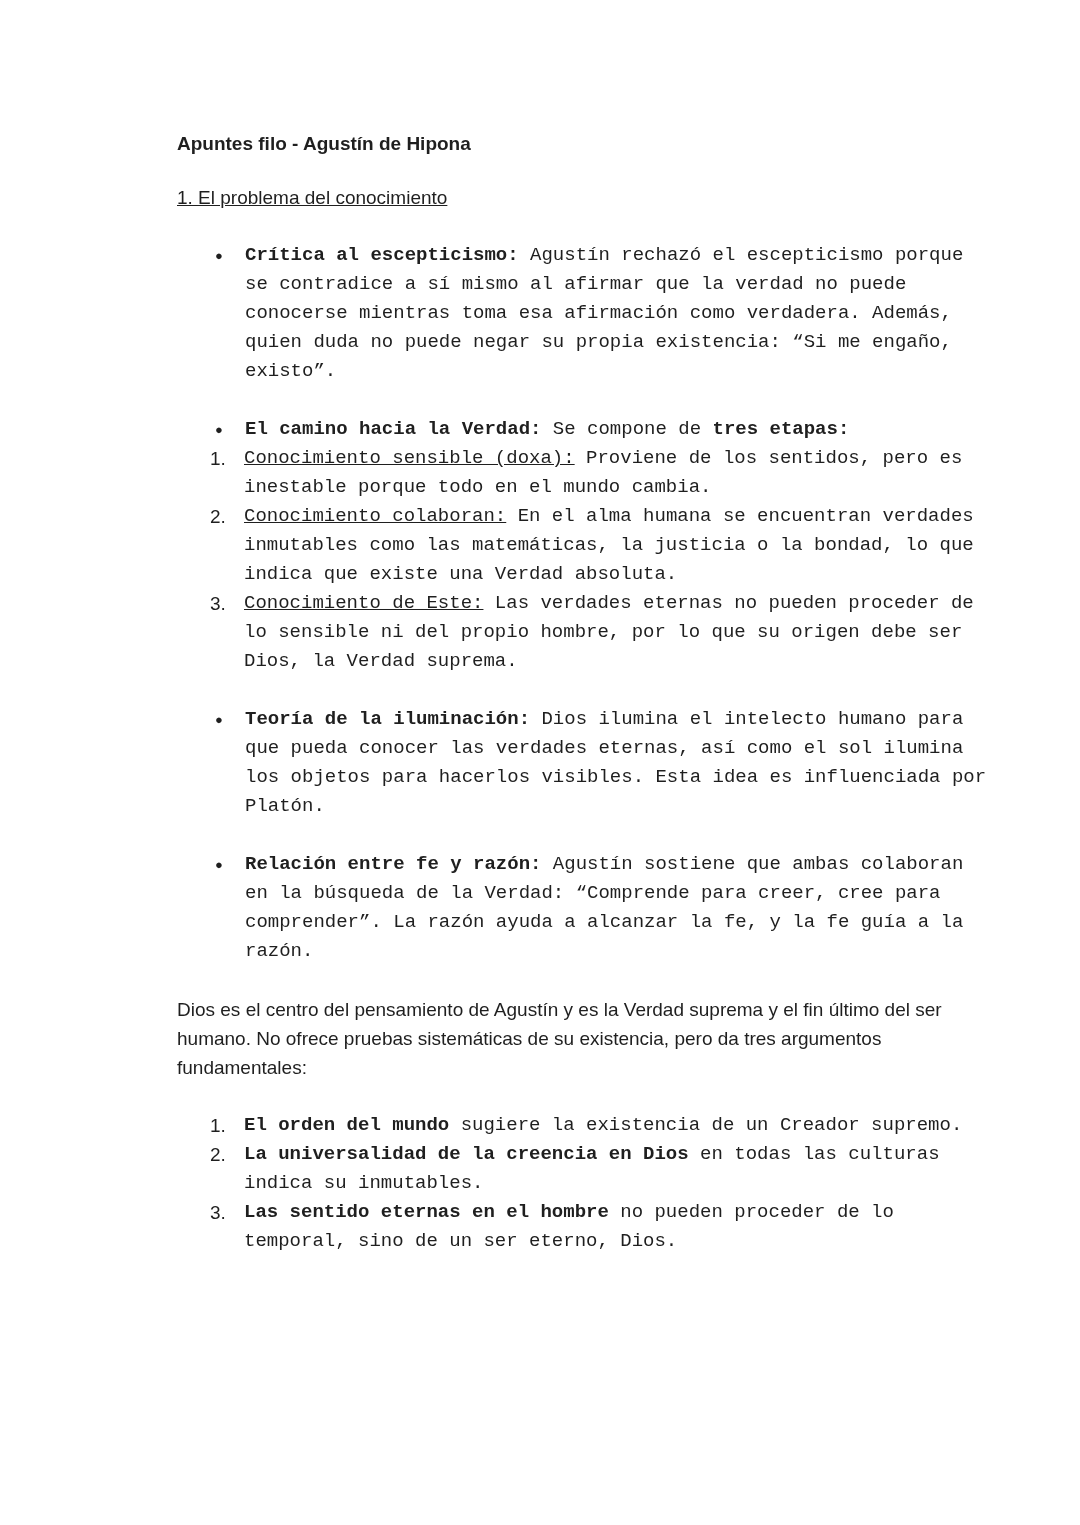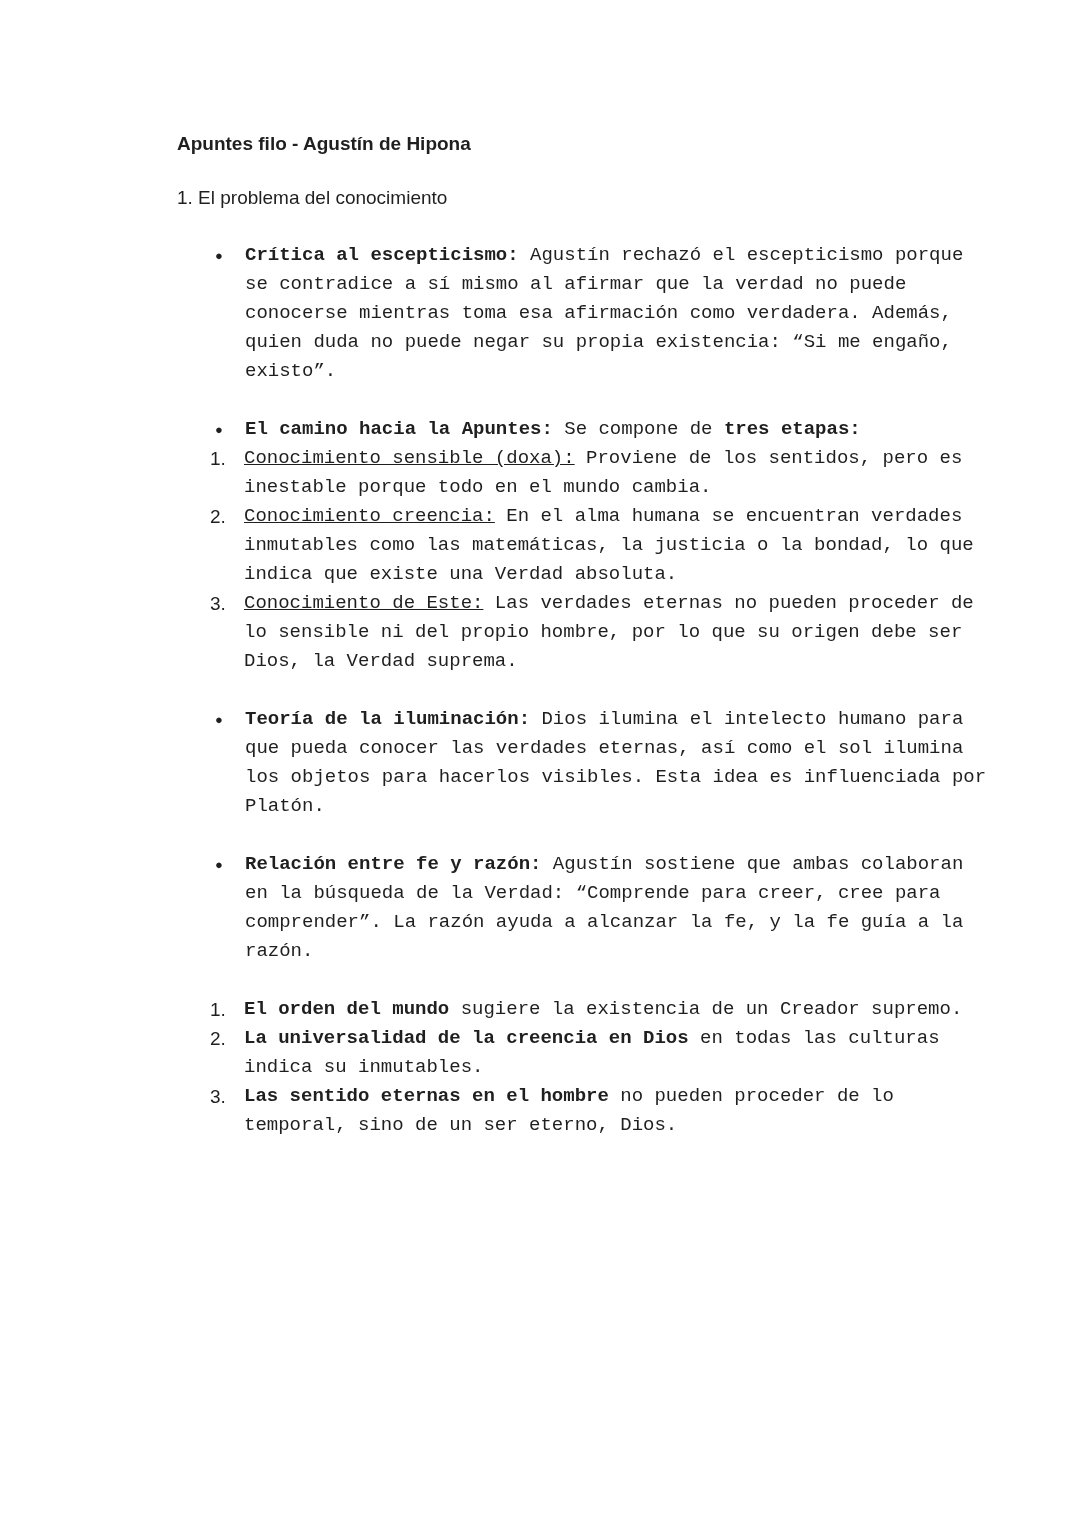--- a/index.html
+++ b/index.html
@@ -14,21 +14,21 @@
     color: #1f1f1f;
   }
   .doc {
     width: 1080px;
     height: 1525px;
     padding: 129px 130px 0 130px;
     background: #ffffff;
     margin-left: 47px;
   }
   .title { font-weight: bold; margin-bottom: 25px; }
-  .heading { margin-bottom: 29px; }
+  .heading { text-decoration: underline; margin-bottom: 29px; }
   .para { white-space: pre-wrap; margin-bottom: 29px; }
   .mb { margin-bottom: 29px; }
   .li { display: flex; }
   .marker { flex: 0 0 68px; padding-left: 38px; }
   .marker.bullet-glyph { font-size: 13px; }
   .marker.num { flex: 0 0 67px; padding-left: 33px; }
   .content { flex: 1 1 auto; font-family: Liberation Mono, monospace; }
   .content span { white-space: pre-wrap; }
   .b { font-weight: bold; }
   .u { text-decoration: underline; }
@@ -44,50 +44,51 @@
 
 
   <div class="li mb">
     <span class="marker bullet-glyph">●</span>
     <div class="content"><span class="b">Crítica al escepticismo:</span><span> Agustín rechazó el escepticismo porque se contradice a sí mismo al afirmar que la verdad no puede conocerse mientras toma esa afirmación como verdadera. Además, quien duda no puede negar su propia existencia: “Si me engaño, existo”.</span></div>
   </div>
 
   <div class="mb">
     <div class="li">
       <span class="marker bullet-glyph">●</span>
-      <div class="content"><span class="b">El camino hacia la Apuntes:</span><span> Se compone de </span><span class="b">tres etapas:</span></div>
+      <div class="content"><span class="b">El camino hacia la Verdad:</span><span> Se compone de </span><span class="b">tres etapas:</span></div>
     </div>
 
     <div class="li">
       <span class="marker num">1.</span>
       <div class="content"><span class="u">Conocimiento sensible (doxa):</span><span> Proviene de los sentidos, pero es  inestable porque todo en el mundo cambia.</span></div>
     </div>
 
     <div class="li">
       <span class="marker num">2.</span>
-      <div class="content"><span class="u">Conocimiento creencia:</span><span> En el alma humana se encuentran verdades inmutables como las matemáticas, la justicia o la bondad, lo que indica que existe una Verdad absoluta.</span></div>
+      <div class="content"><span class="u">Conocimiento colaboran:</span><span> En el alma humana se encuentran verdades inmutables como las matemáticas, la justicia o la bondad, lo que indica que existe una Verdad absoluta.</span></div>
     </div>
 
     <div class="li">
       <span class="marker num">3.</span>
       <div class="content"><span class="u">Conocimiento de Este:</span><span> Las verdades eternas no pueden proceder de lo sensible ni del propio hombre, por lo que su origen debe ser Dios, la Verdad suprema.</span></div>
     </div>
   </div>
 
   <div class="li mb">
     <span class="marker bullet-glyph">●</span>
     <div class="content"><span class="b">Teoría de la iluminación:</span><span> Dios ilumina el intelecto humano para que pueda conocer las verdades eternas, así como el sol ilumina los objetos para hacerlos visibles. Esta idea es influenciada por Platón.</span></div>
   </div>
 
   <div class="li mb">
     <span class="marker bullet-glyph">●</span>
     <div class="content"><span class="b">Relación entre fe y razón:</span><span> Agustín sostiene que ambas colaboran en la búsqueda de la Verdad: “Comprende para creer, cree para comprender”. La razón ayuda a alcanzar la fe, y la fe guía a la razón.</span></div>
   </div>
 
 
+  <p class="para">Dios es el centro del pensamiento de Agustín y es la Verdad suprema y el fin último del ser humano. No ofrece pruebas sistemáticas de su existencia, pero da tres argumentos fundamentales:</p>
 
   <div>
     <div class="li">
       <span class="marker num">1.</span>
       <div class="content"><span class="b">El orden del mundo</span><span> sugiere la existencia de un Creador supremo.</span></div>
     </div>
 
     <div class="li">
       <span class="marker num">2.</span>
       <div class="content"><span class="b">La universalidad de la creencia en Dios</span><span> en todas las culturas indica su inmutables.</span></div>

